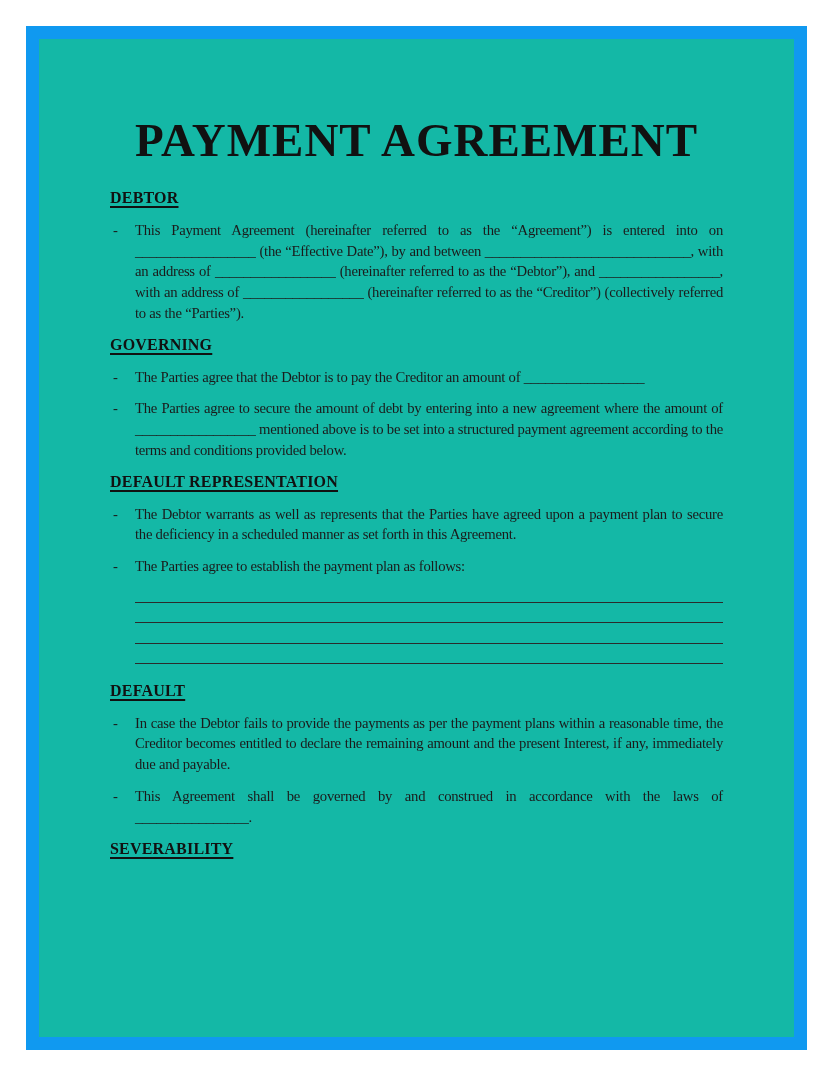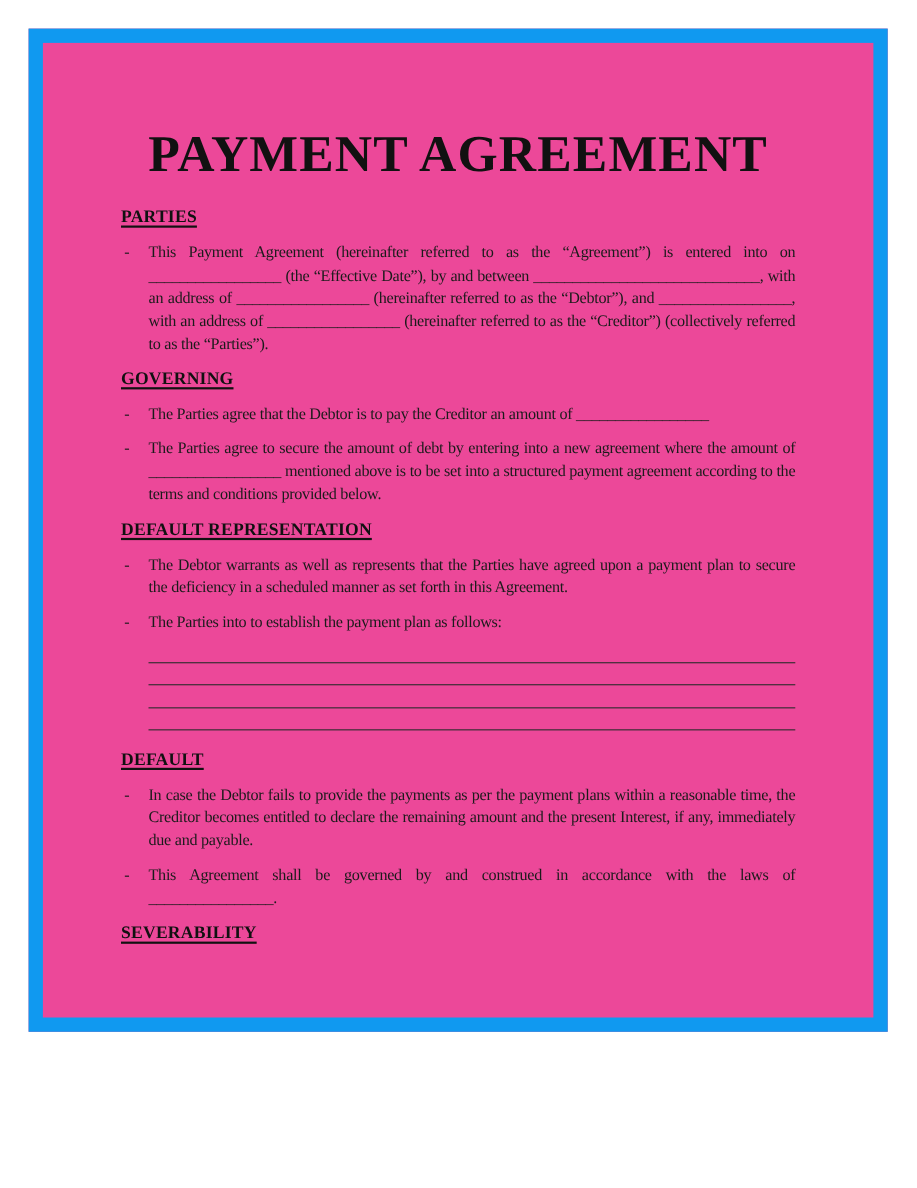--- a/index.html
+++ b/index.html
@@ -7,24 +7,24 @@
     width: 834px; height: 1080px;
     background: #ffffff;
     position: relative;
     font-family: "Liberation Serif", "DejaVu Serif", serif;
     color: #1b1b1b;
     overflow: hidden;
   }
   .frame {
     position: absolute;
     left: 26px; top: 26px;
-    width: 781px; height: 912px;
+    width: 781px; height: 1024px;
     border: 13px solid #1099f0;
     box-sizing: border-box;
-    background: #ec4899;
+    background: #14b8a6;
   }
   .content {
     position: absolute;
     left: 71px; right: 71px; top: 75px; bottom: 0;
   }
   .doc-title {
     font-size: 47px;
     line-height: 52px;
     font-weight: bold;
     text-align: center;
@@ -67,34 +67,34 @@
   .blank-line.last { margin-bottom: 17px; }
 </style>
 </head>
 <body>
 
 <div class="frame" style="border-color: rgb(16, 153, 240);">
   <div class="content">
     <h1 class="doc-title">PAYMENT AGREEMENT</h1>
     <div>
         <section>
-          <h2 class="sec-heading">PARTIES</h2>
+          <h2 class="sec-heading">DEBTOR</h2>
           <div class="item"><span class="dash">-</span><span><span>This Payment Agreement (hereinafter referred to as the </span><b>“Agreement”</b><span>) is entered into on _________________ (the </span><b>“Effective Date”</b><span>), by and between _____________________________, with an address of _________________ (hereinafter referred to as the </span><b>“Debtor”</b><span>), and _________________, with an address of _________________ (hereinafter referred to as the </span><b>“Creditor”</b><span>) (collectively referred to as the </span><b>“Parties”</b><span>).</span></span></div>
         </section>
         <section>
           <h2 class="sec-heading">GOVERNING</h2>
           <div class="item"><span class="dash">-</span><span><span>The Parties agree that the Debtor is to pay the Creditor an amount of _________________</span></span></div>
           <div class="item"><span class="dash">-</span><span><span>The Parties agree to secure the amount of debt by entering into a new agreement where the amount of _________________ mentioned above is to be set into a structured payment agreement according to the terms and conditions provided below.</span></span></div>
         </section>
         <section>
           <h2 class="sec-heading">DEFAULT REPRESENTATION</h2>
           <div class="item"><span class="dash">-</span><span><span>The Debtor warrants as well as represents that the Parties have agreed upon a payment plan to secure the deficiency in a scheduled manner as set forth in this Agreement.</span></span></div>
         </section>
         <section>
-          <div class="item"><span class="dash">-</span><span><span>The Parties into to establish the payment plan as follows:</span></span></div>
+          <div class="item"><span class="dash">-</span><span><span>The Parties agree to establish the payment plan as follows:</span></span></div>
           <div class="blank-line first"></div>
           <div class="blank-line"></div>
           <div class="blank-line"></div>
           <div class="blank-line last"></div>
         </section>
         <section>
           <h2 class="sec-heading">DEFAULT</h2>
           <div class="item"><span class="dash">-</span><span><span>In case the Debtor fails to provide the payments as per the payment plans within a reasonable time, the Creditor becomes entitled to declare the remaining amount and the present Interest, if any, immediately due and payable.</span></span></div>
         </section>
         <section>

